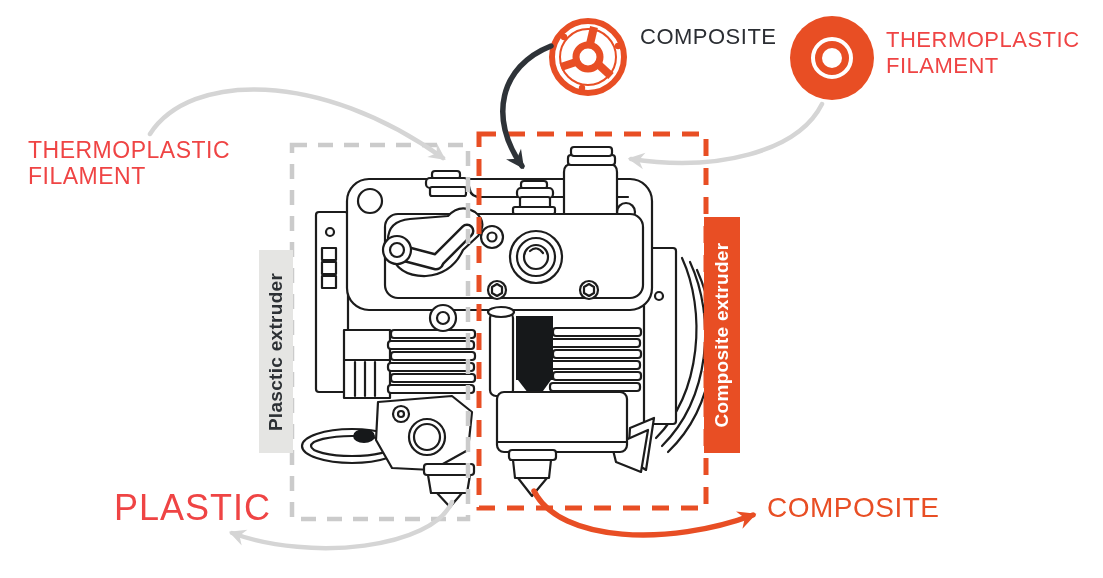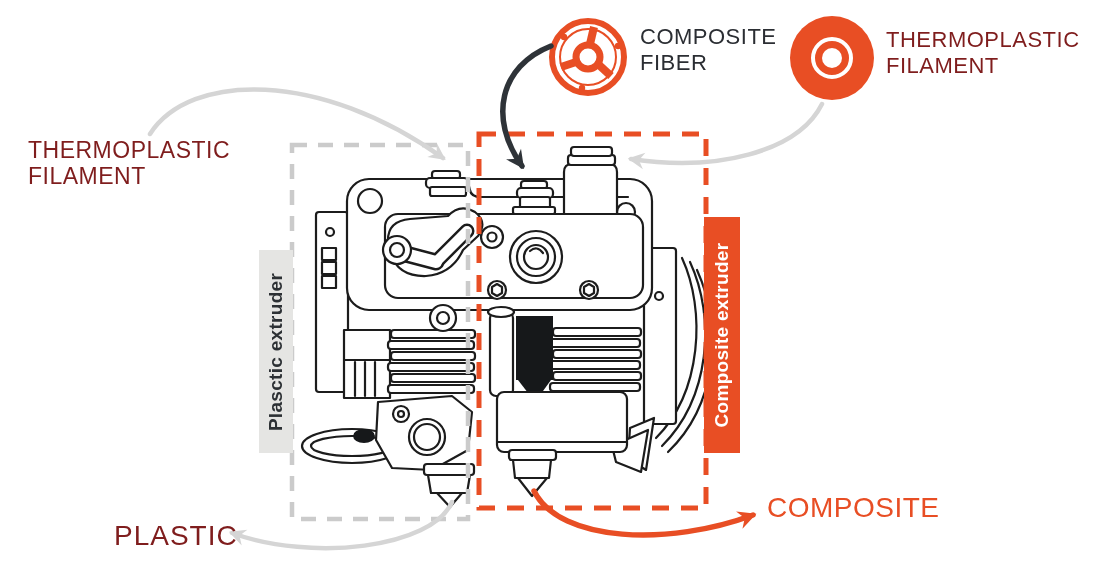--- a/index.html
+++ b/index.html
@@ -3,27 +3,27 @@
 <meta charset="utf-8">
 <style>
   html,body{margin:0;padding:0;background:#fff;}
   #stage{
     position:relative;width:1103px;height:578px;background:#ffffff;overflow:hidden;
     font-family:"Liberation Sans",sans-serif;
   }
   #stage svg{position:absolute;left:0;top:0;}
   .lbl{position:absolute;font-weight:normal;letter-spacing:.5px;line-height:26px;font-size:22px;}
   .lbl span{display:block;}
-  .gray-t{color:#7f1d1d;}
+  .gray-t{color:#ef4444;}
   .dark-t{color:#2b2e33;}
   .orange-t{color:#e84e24;}
   .lbl-thermo-left{left:28px;top:137px;font-size:23px;}
   .lbl-fiber{left:640px;top:24px;}
   .lbl-thermo-right{left:886px;top:27px;}
-  .lbl-plastic{left:114px;top:522px;font-size:28px;letter-spacing:1px;line-height:28px;}
+  .lbl-plastic{left:114px;top:494px;font-size:36px;letter-spacing:1px;line-height:28px;}
   .lbl-composite{left:767px;top:494px;font-size:28px;letter-spacing:.5px;line-height:28px;}
   .vtag{position:absolute;display:flex;align-items:center;justify-content:center;}
   .vtag span{transform:rotate(-90deg);white-space:nowrap;font-weight:bold;font-size:19px;letter-spacing:.3px;}
   .vtag-plastic{left:259px;top:250px;width:34px;height:203px;background:#e5e5e3;color:#2c3034;}
   .vtag-composite{left:704px;top:217px;width:36px;height:236px;background:#e84e24;color:#ffffff;}
 </style>
 </head>
 <body>
 
 <div id="stage">
@@ -174,21 +174,20 @@
     </g>
   </svg>
 
   <div class="lbl gray-t lbl-thermo-left">
     <span>THERMOPLASTIC</span>
     <span>FILAMENT</span>
   </div>
 
   <div class="lbl dark-t lbl-fiber">
     <span>COMPOSITE</span>
-    <span>FIBER</span>
   </div>
 
   <div class="lbl gray-t lbl-thermo-right">
     <span>THERMOPLASTIC</span>
     <span>FILAMENT</span>
   </div>
 
   <div class="vtag vtag-plastic">
     <span>Plasctic extruder</span>
   </div>

